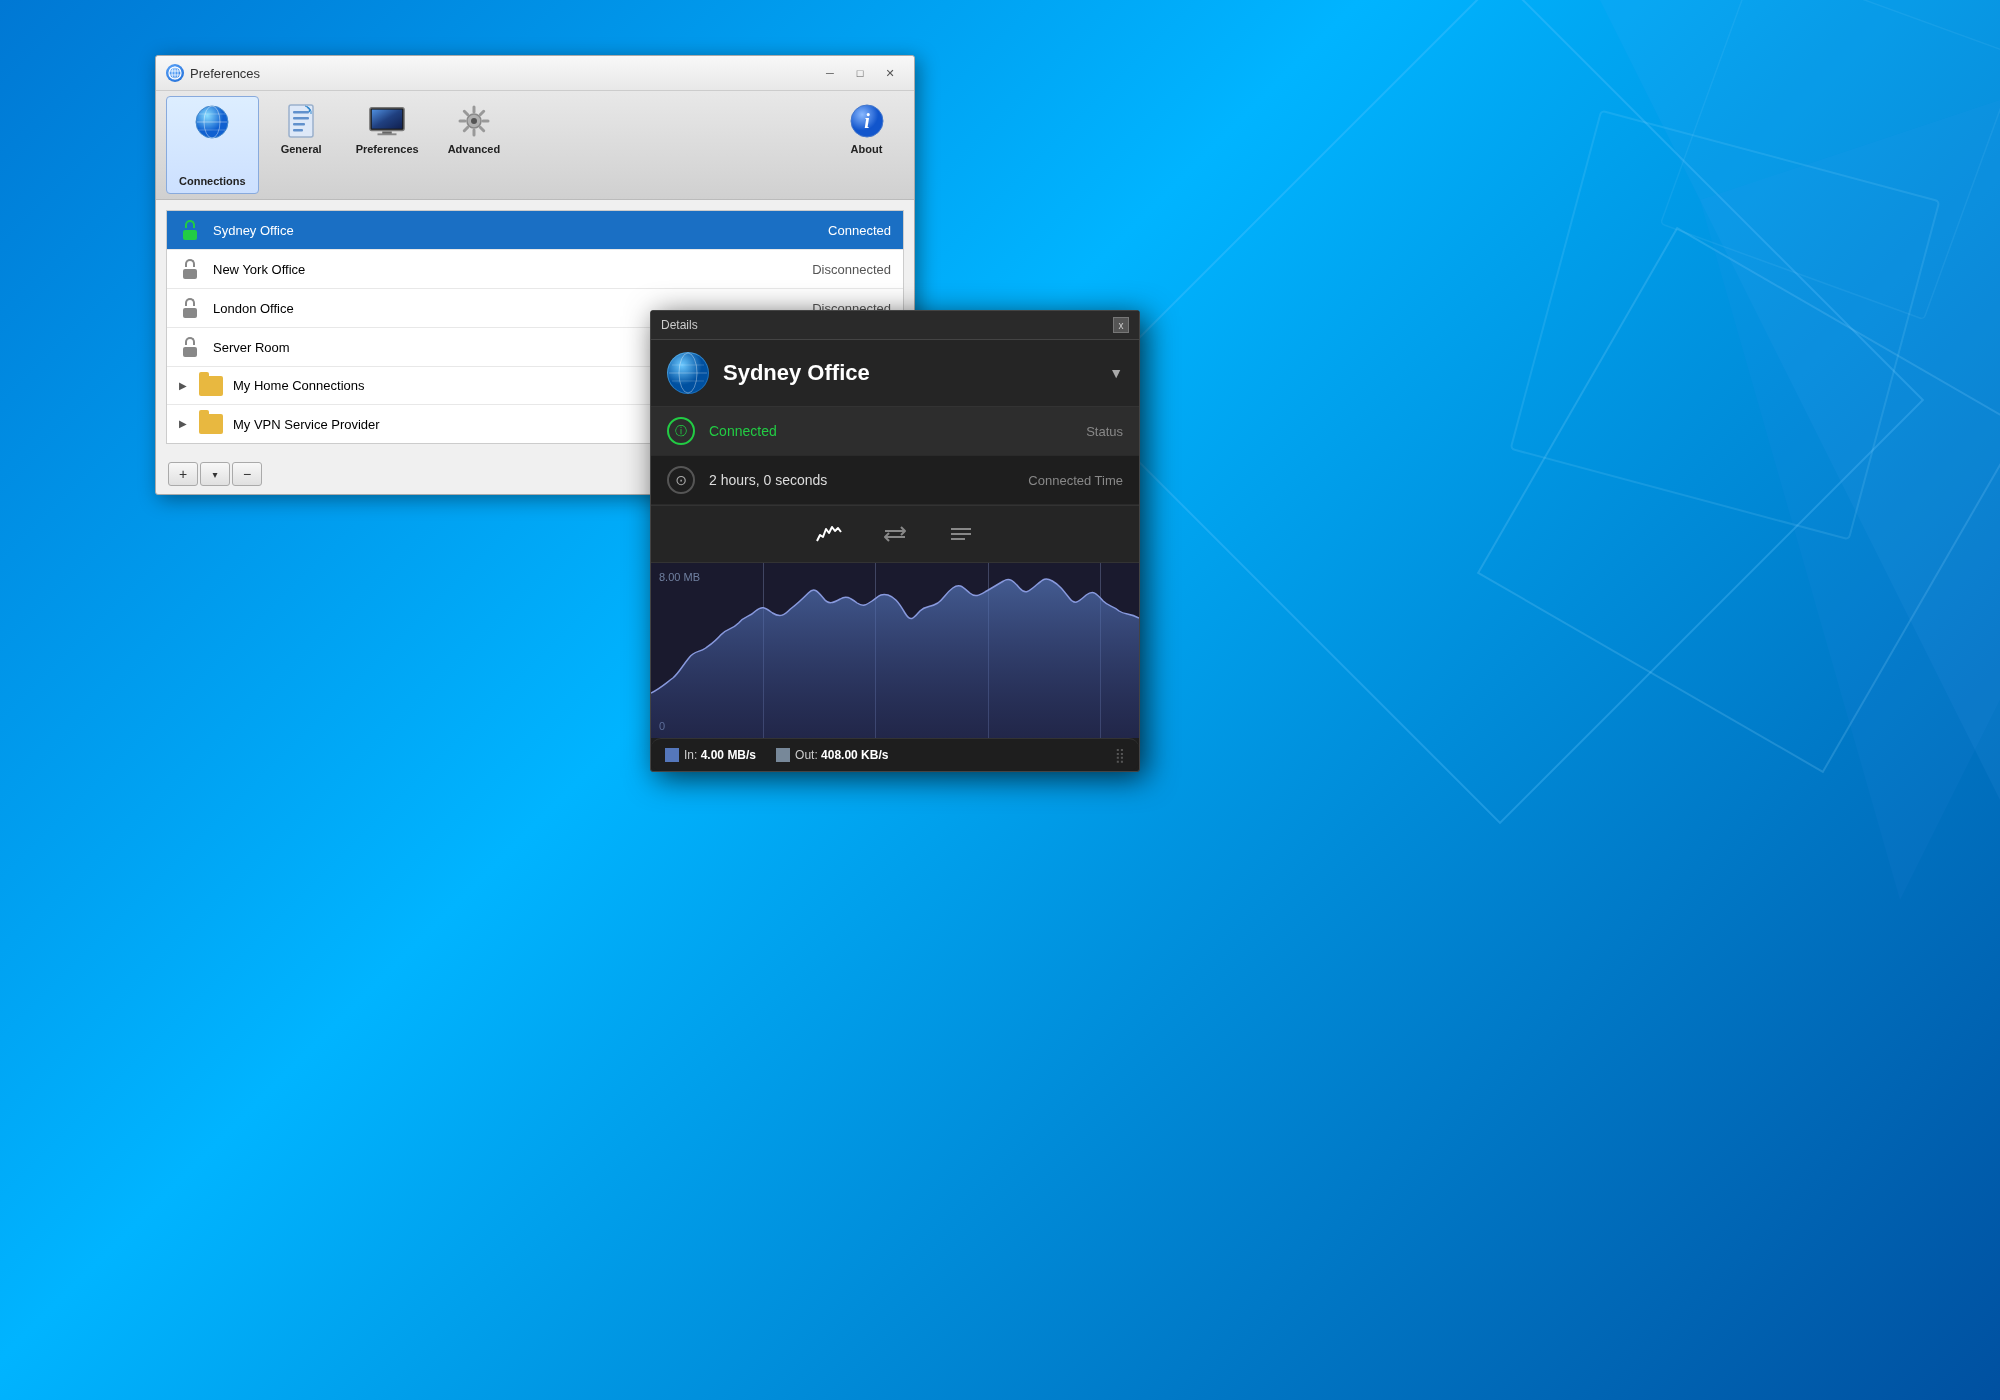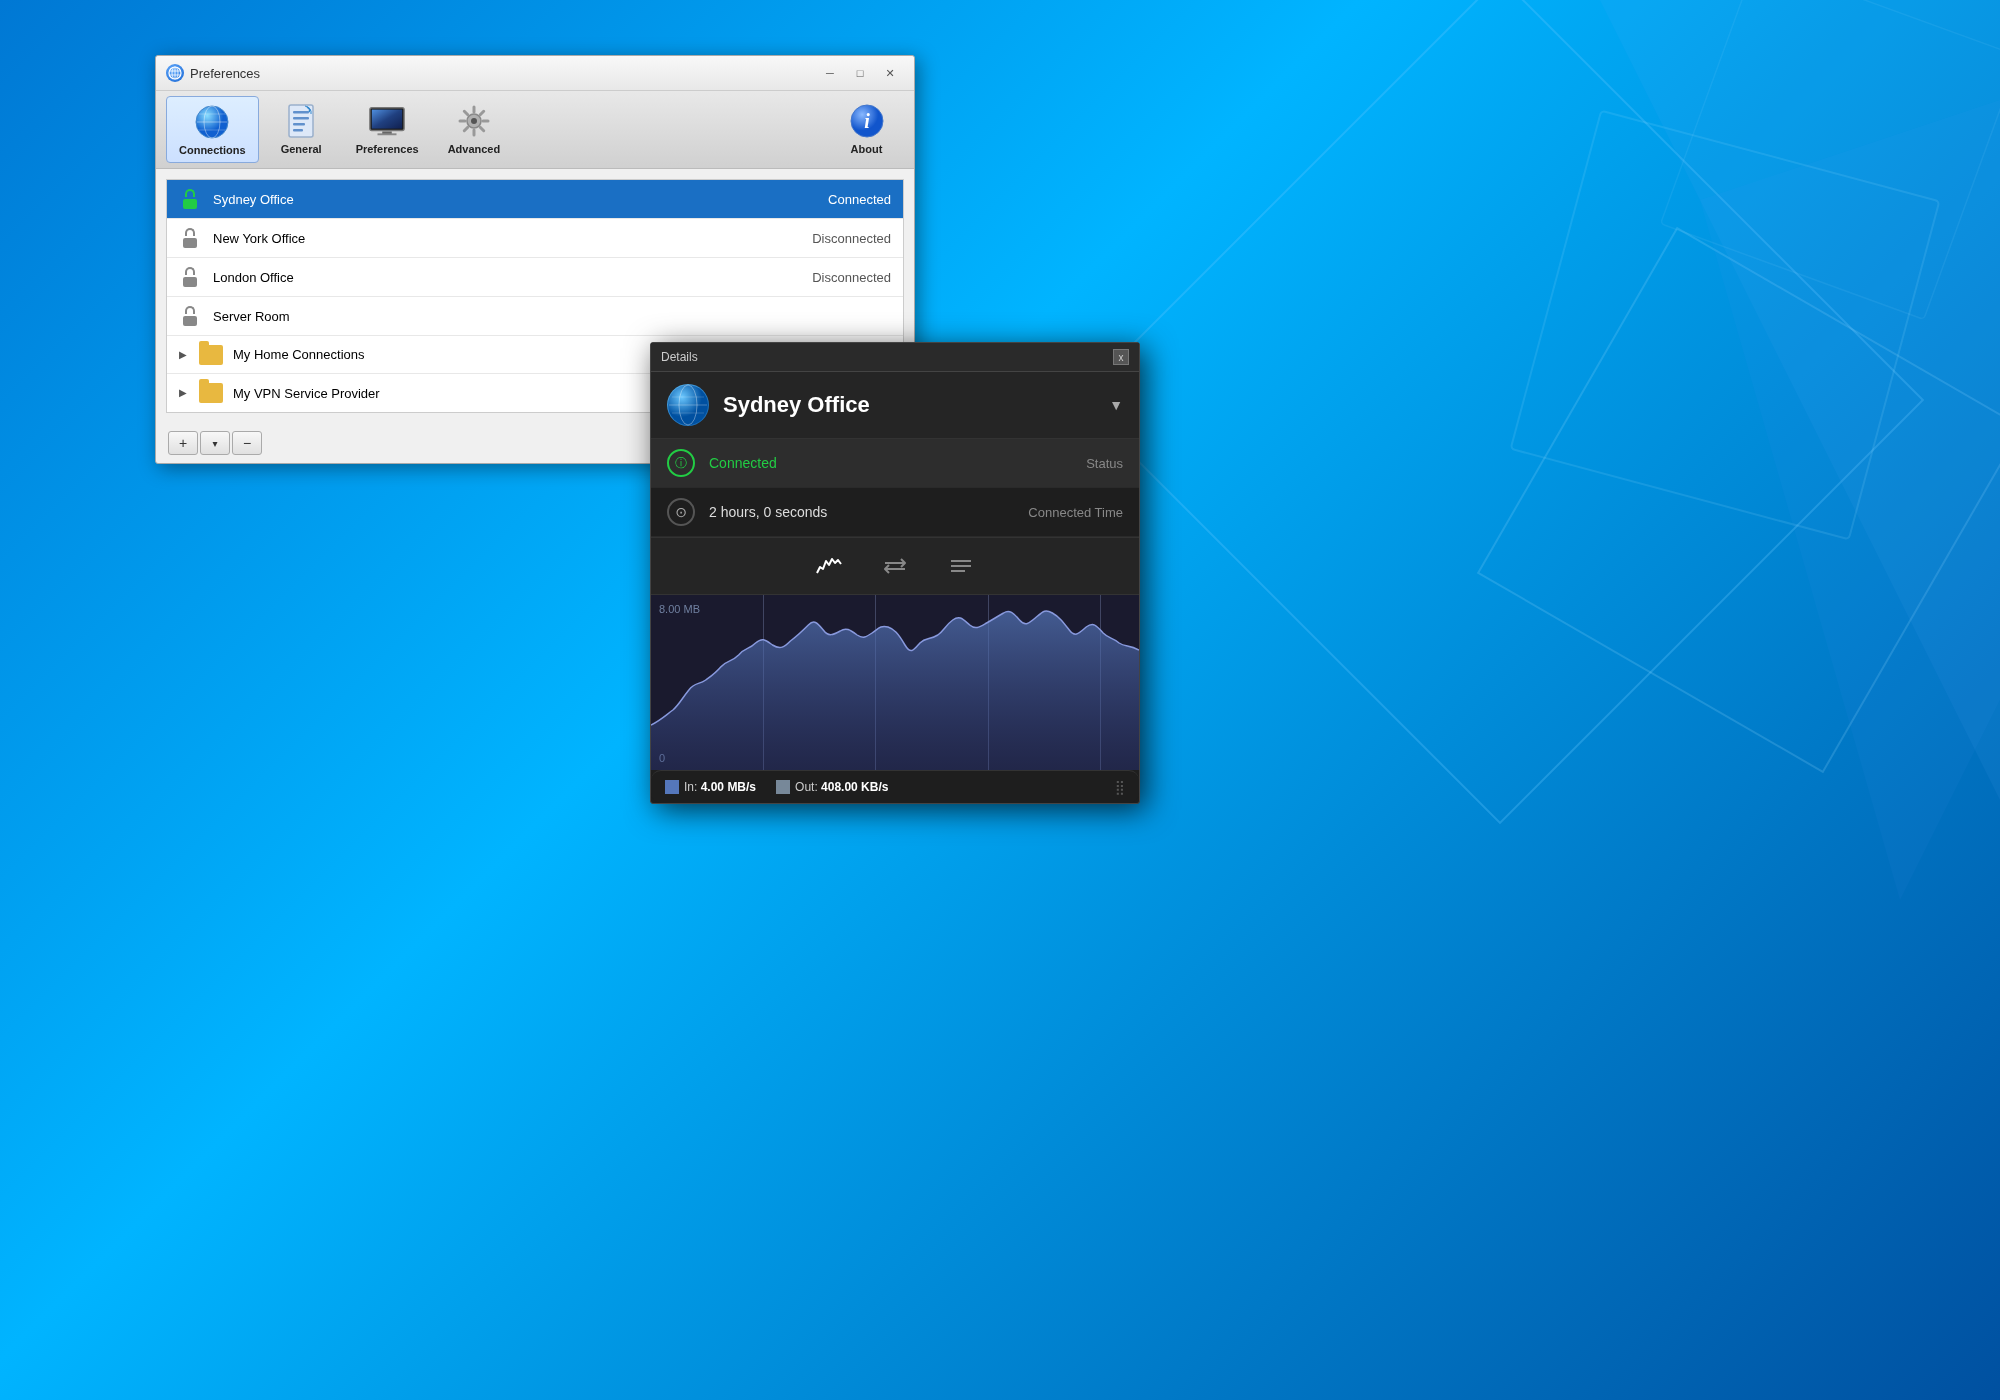--- a/index.html
+++ b/index.html
@@ -93,20 +93,21 @@
       flex-direction: column;
       align-items: center;
       padding: 6px 12px;
       border-radius: 4px;
       cursor: pointer;
       min-width: 75px;
     }
     .toolbar-item.active {
       background: linear-gradient(to bottom, #ddeeff, #cce0ff);
       border: 1px solid #88aadd;
+      gap: 31px;
     }
     .toolbar-icon {
       width: 38px; height: 38px;
       margin-bottom: 3px;
       display: flex; align-items: center; justify-content: center;
     }
     .toolbar-label {
       font-size: 11px;
       font-weight: 600;
       color: #222;
@@ -222,21 +223,20 @@
     .details-panel {
       position: absolute;
       top: 310px;
       left: 650px;
       width: 490px;
       background: #1e1e1e;
       border: 1px solid #444;
       box-shadow: 6px 6px 30px rgba(0,0,0,0.7);
       border-radius: 3px;
       color: white;
-      margin-top: 32px;
     }
 
     .details-titlebar {
       background: #2a2a2a;
       border-bottom: 1px solid #444;
       padding: 6px 10px;
       display: flex;
       align-items: center;
       justify-content: space-between;
     }

